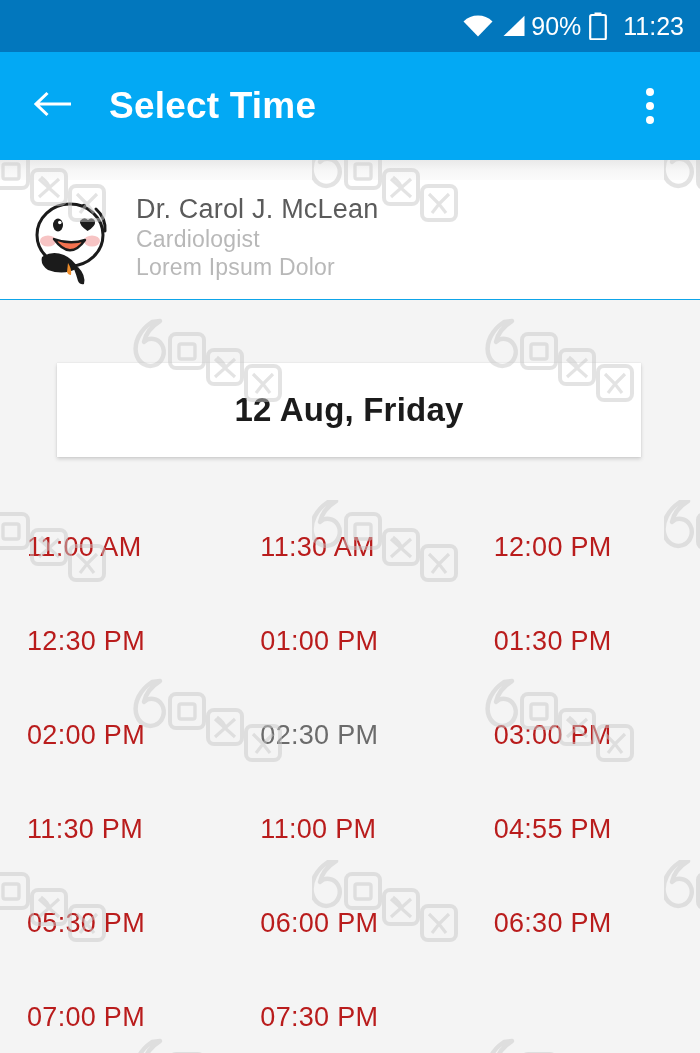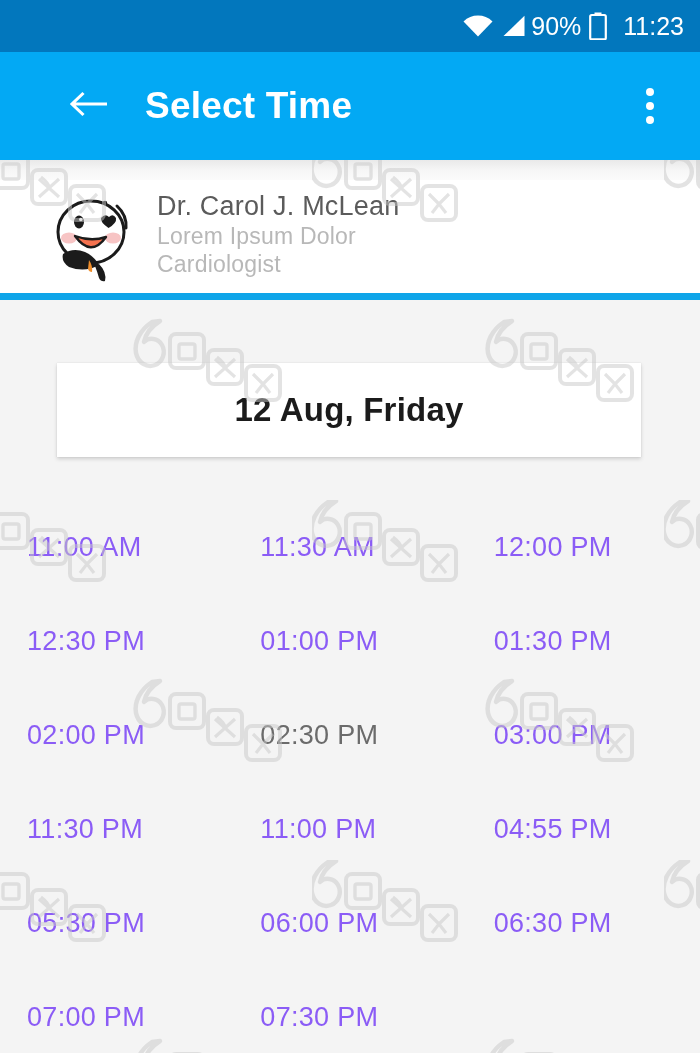--- a/index.html
+++ b/index.html
@@ -37,21 +37,20 @@
     color:#ffffff; font-size:25px; font-weight:400; line-height:1;
   }
 
   
   #app-bar {
     position:absolute; top:52px; left:0;
     width:700px; height:108px;
     background:#03a9f4;
     display:flex; align-items:center;
     z-index:4;
-    padding-left:36px;
   }
   #back-button {
     width:40px; height:40px;
     margin-left:33px;
     display:flex; align-items:center; justify-content:center;
     cursor:pointer;
   }
   #app-title {
     color:#ffffff;
     font-size:37px;
@@ -77,24 +76,23 @@
     width:700px; height:20px;
     background:linear-gradient(#e9e9e9, #f7f7f7 55%, #fbfbfb);
     z-index:3;
   }
 
   
   #doctor-card {
     position:absolute; top:180px; left:0;
     width:700px; height:120px;
     background:#ffffff;
-    border-bottom:7px solid #0ea5e9;
+    border-bottom:1px solid #0ea5e9;
     display:flex; align-items:center;
     z-index:3;
-    padding-left:21px;
   }
   #avatar {
     width:100px; height:100px;
     margin-left:20px; margin-top:2px;
     flex:0 0 100px;
     position:relative;
   }
   #doctor-info { margin-left:16px; margin-top:-4px; }
   #doctor-name {
     font-size:27px; color:#5b5b5b; font-weight:400;
@@ -129,21 +127,21 @@
     grid-auto-rows:94px;
     z-index:2;
   }
   .slot {
     display:flex; align-items:center;
     padding-left:27px;
     font-size:27px; font-weight:400;
     letter-spacing:0.3px;
     cursor:pointer;
   }
-  .slot.available { color:#8b5cf6; }
+  .slot.available { color:#b91c1c; }
   .slot.unavailable { color:#6b6b6b; cursor:default; }
 
   
   #watermark {
     position:absolute; top:160px; left:0;
     width:700px; height:893px;
     pointer-events:none;
     z-index:6;
     opacity:0.5;
   }
@@ -210,22 +208,22 @@
         <path d="M22 66 q10-7 22-2 q9 4 14 13 q-14 8-30 2 q-8-5-6-13 Z" fill="#1b1b1b"></path>
         <path d="M58 76 q8 8 6 17 q-4 1-6-3 q-2-7-4-12 Z" fill="#1b1b1b"></path>
         <path d="M48 72 q4 6 3 12 q-3 0-4-3 Z" fill="#ef8e2c"></path>
 
         <circle cx="64" cy="15" r="2.2" fill="#1b1b1b"></circle>
         <path d="M76 18 q10 9 9 22" fill="none" stroke="#1b1b1b" stroke-width="3" stroke-linecap="round"></path>
       </svg>
     </div>
     <div id="doctor-info">
       <div id="doctor-name">Dr. Carol J. McLean</div>
+      <div class="doctor-sub">Cardiologist</div>
       <div class="doctor-sub">Lorem Ipsum Dolor</div>
-      <div class="doctor-sub">Cardiologist</div>
     </div>
   </div>
 
   <div id="date-card">
     <span id="date-label">12 Aug, Friday</span>
   </div>
 
   <div id="time-grid">
       <div class="slot available">11:00 AM</div>
       <div class="slot available">11:30 AM</div>

